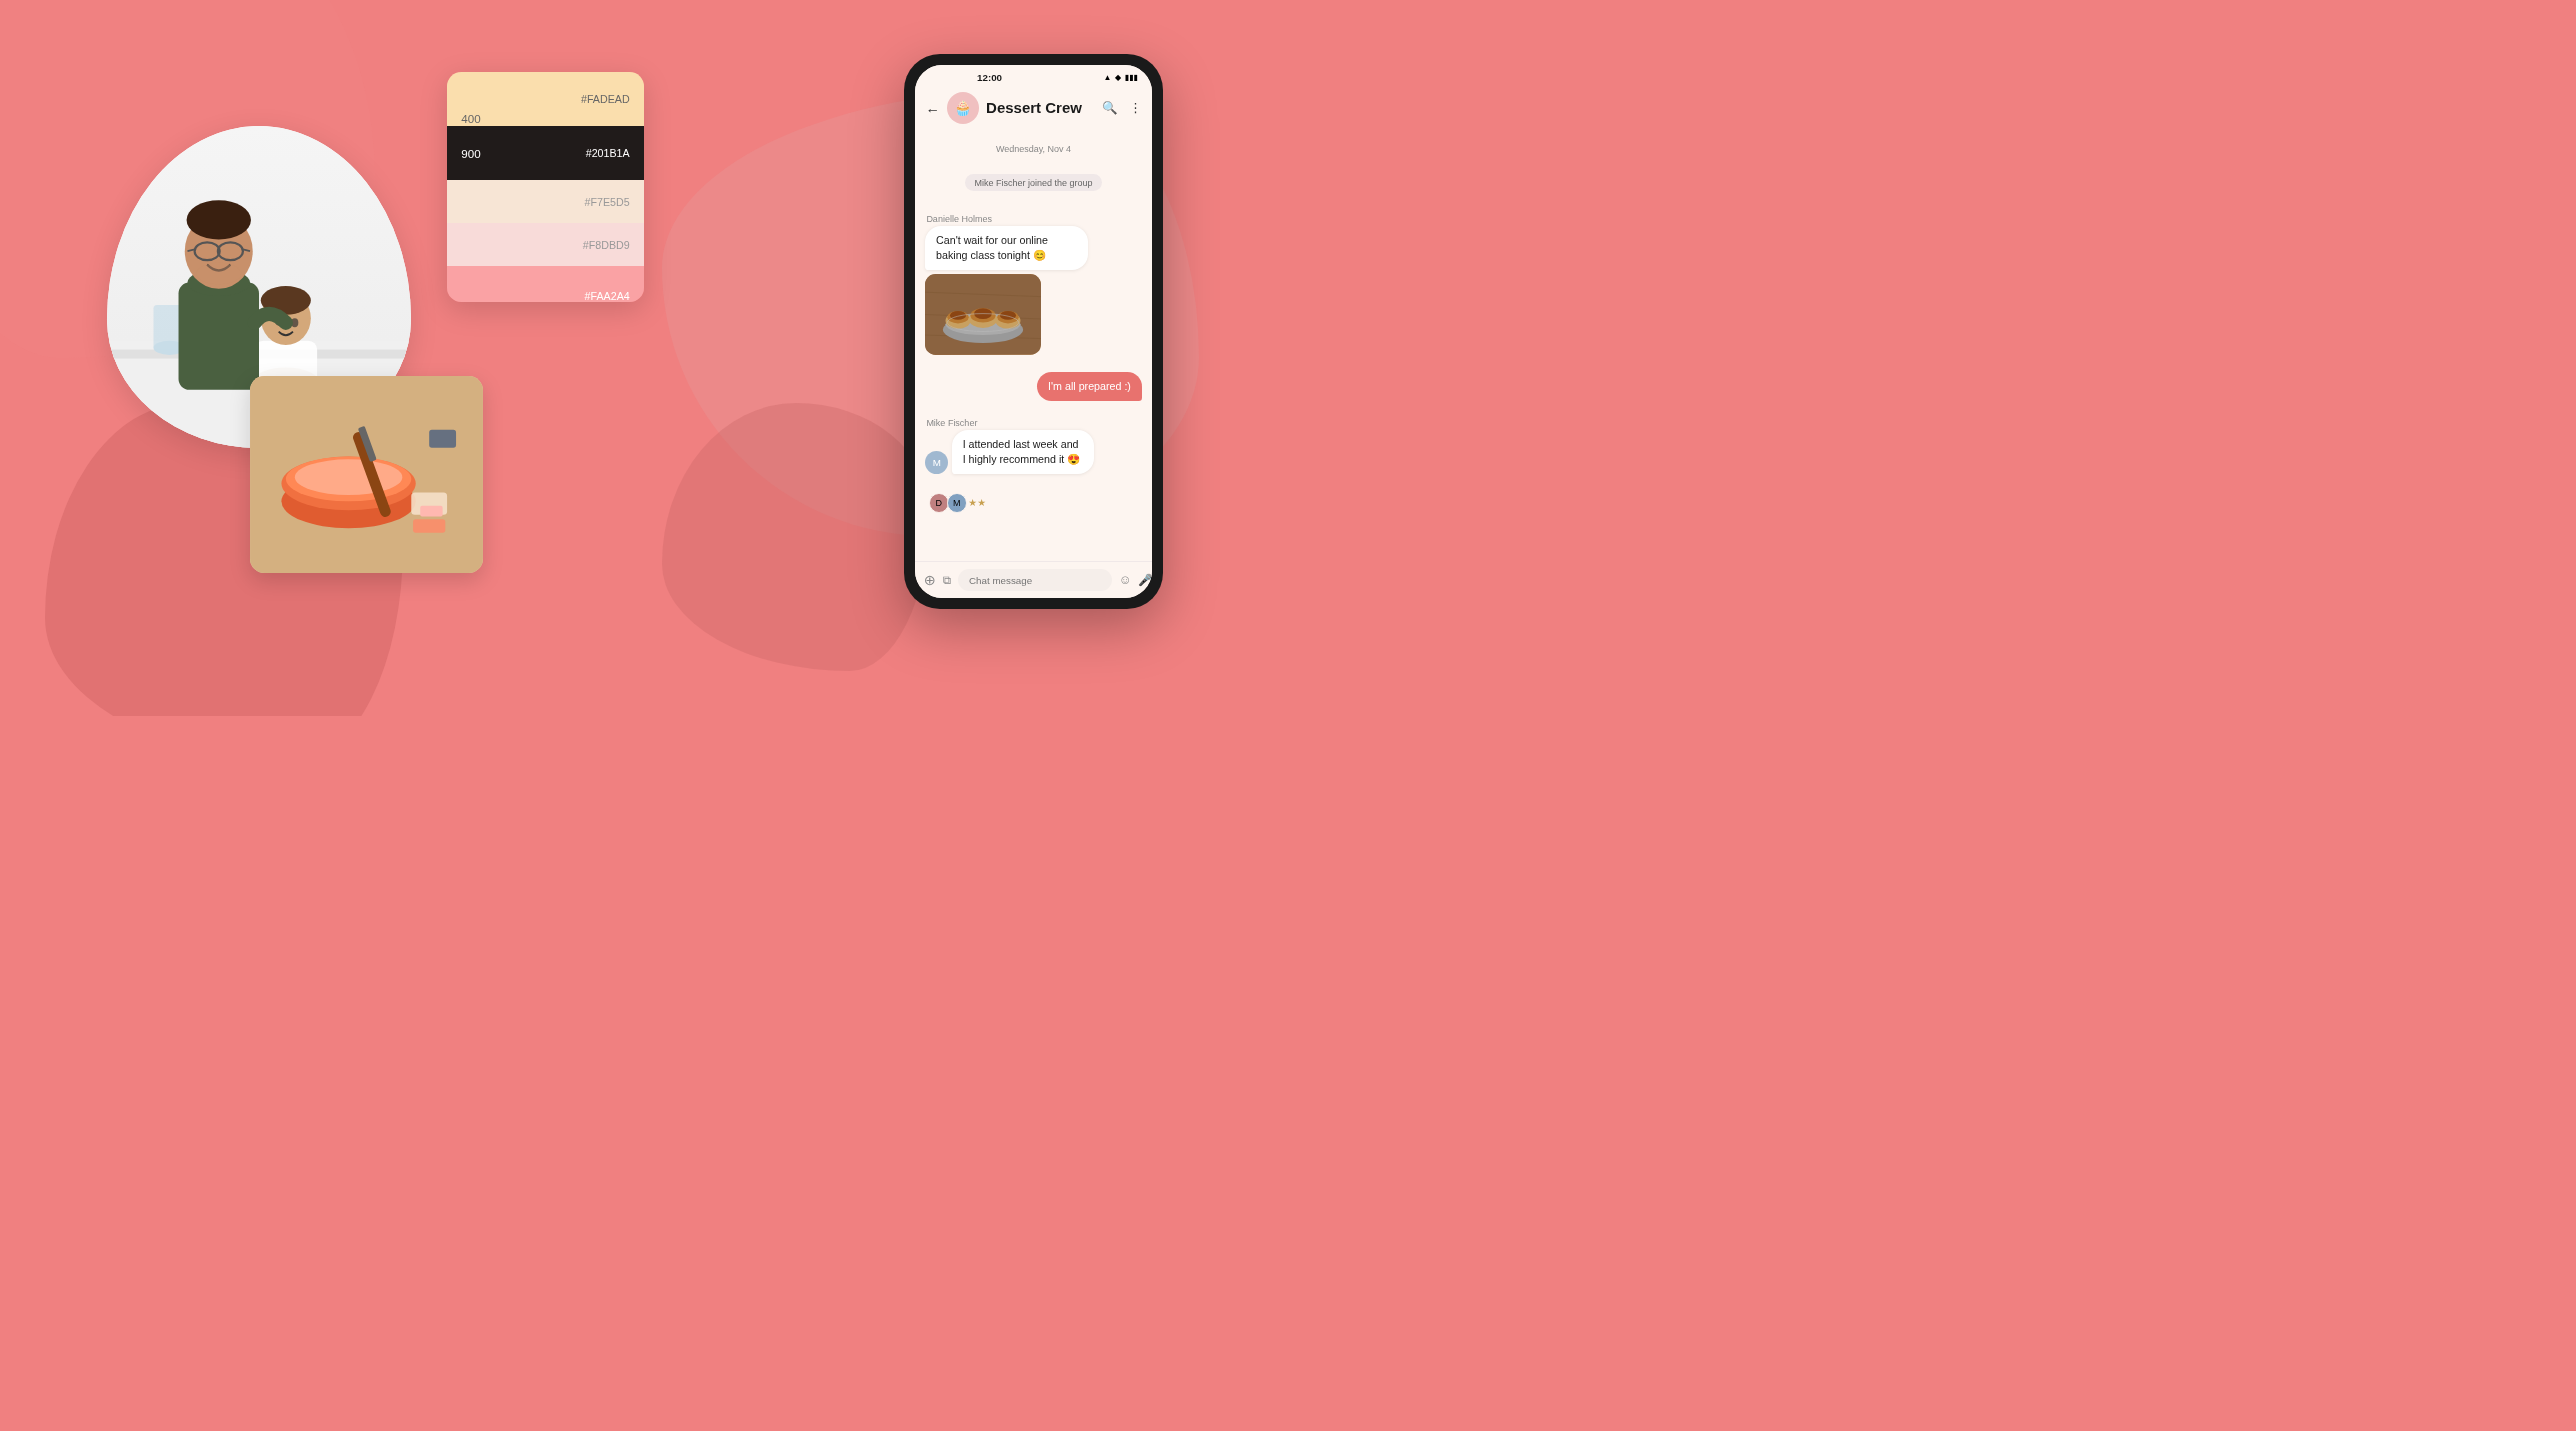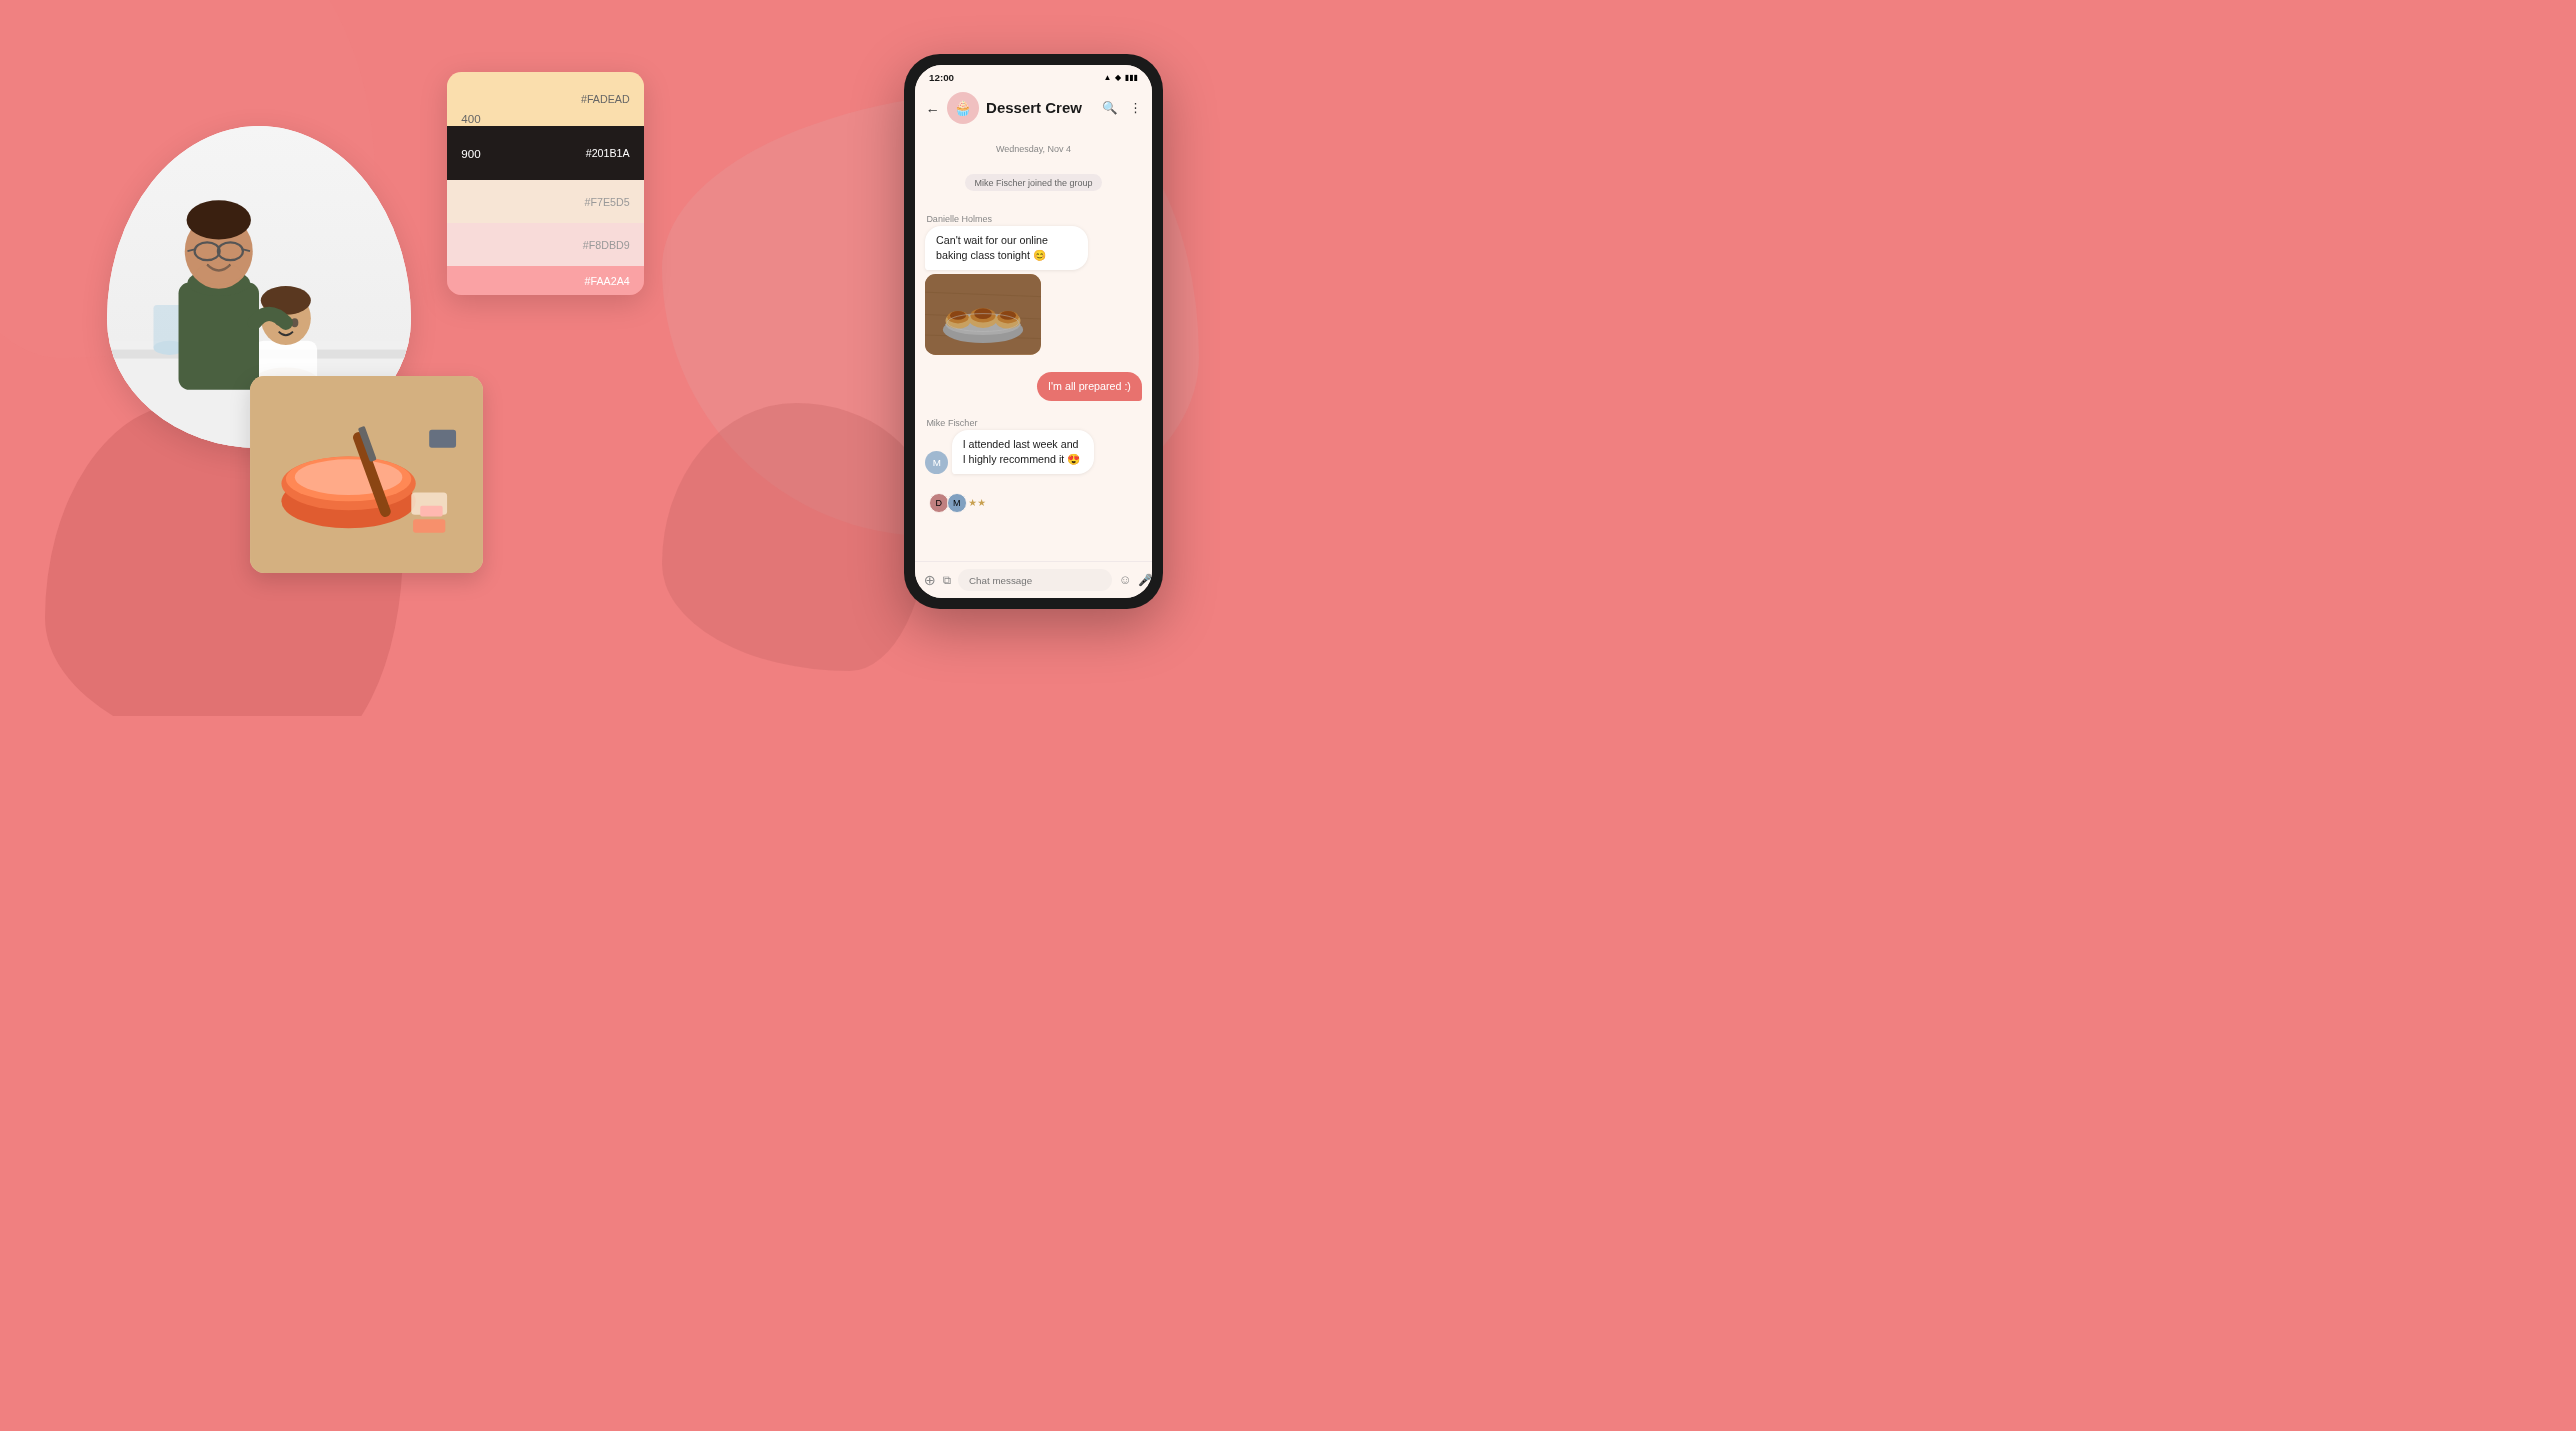--- a/index.html
+++ b/index.html
@@ -154,20 +154,21 @@
       align-items: center;
       padding: 7.2px 14.3px 3.6px;
       background: #fdf5f0;
       flex-shrink: 0;
     }
 
     .status-time {
       font-size: 9.8px;
       font-weight: 600;
       color: #1a1a1a;
+      margin-left: 48px;
     }
 
     .status-icons {
       display: flex;
       gap: 3.6px;
       align-items: center;
     }
 
     .phone-header {
       display: flex;
@@ -395,21 +396,21 @@
     <div class="swatch" style="background:#F7E5D5; height:43px;">
       <span class="swatch-label" style="color:#999;"></span>
       <span class="swatch-hex" style="color:#999;">#F7E5D5</span>
     </div>
 
     <div class="swatch" style="background:#F8DBD9; height:43px;">
       <span class="swatch-label" style="color:#999;"></span>
       <span class="swatch-hex" style="color:#999;">#F8DBD9</span>
     </div>
 
-    <div class="swatch" style="background:#FAA2A4; height:29px;">
+    <div class="swatch" style="background:#FAA2A4; height:36px;align-items:flex-end;">
       <span class="swatch-label" style="color:#fff;"></span>
       <span class="swatch-hex" style="color:#fff;">#FAA2A4</span>
     </div>
   </div>
 
   <div class="photo-collage">
 
     <div class="photo-blob">
       <div class="dad-kid-scene">
         

